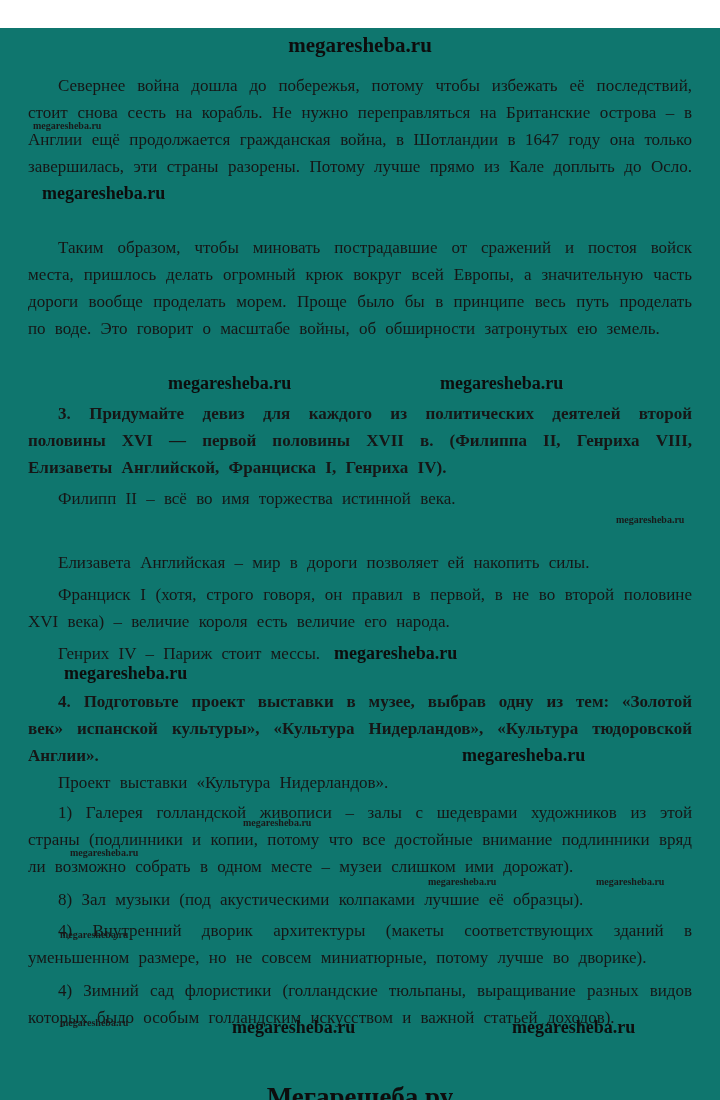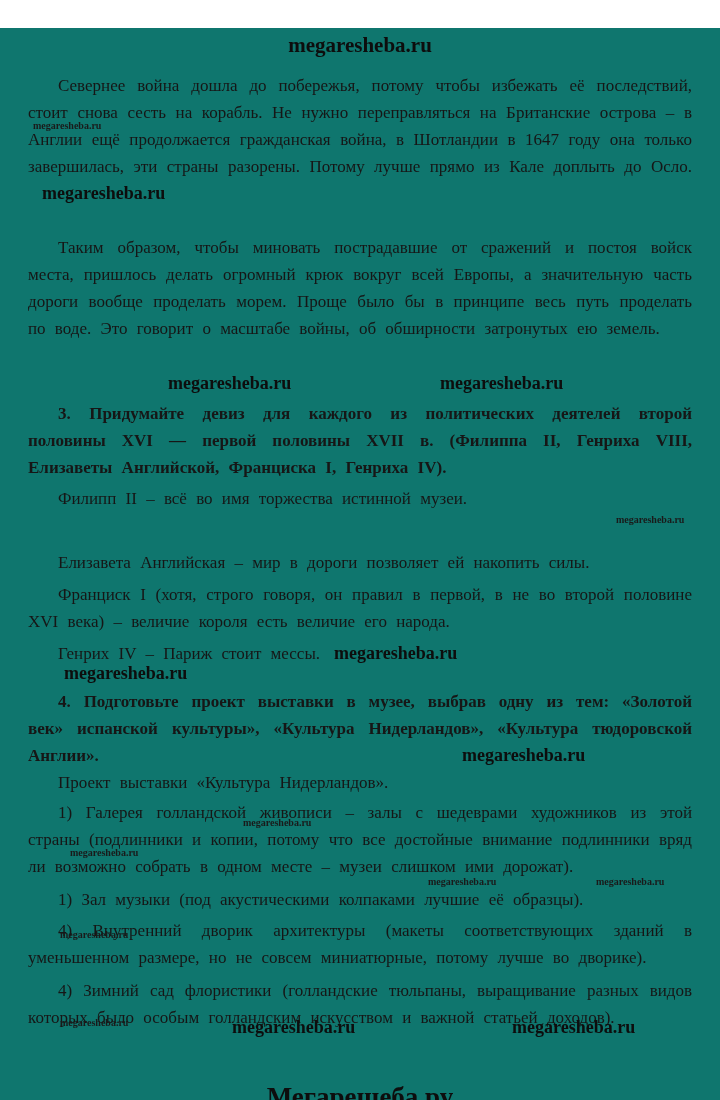--- a/index.html
+++ b/index.html
@@ -77,40 +77,40 @@
 
   <p class="block indent" style="top:44px"><span>Севернее война дошла до побережья, потому чтобы избежать её последствий, стоит снова сесть на корабль. Не нужно переправляться на Британские острова – в Англии ещё продолжается гражданская война, в Шотландии в 1647 году она только завершилась, эти страны разорены. Потому лучше прямо из Кале доплыть до Осло.</span><b class="wm-bold wm-inline">megaresheba.ru</b></p>
 
   <p class="block indent" style="top:206px"><span>Таким образом, чтобы миновать пострадавшие от сражений и постоя войск места, пришлось делать огромный крюк вокруг всей Европы, а значительную часть дороги вообще проделать морем. Проще было бы в принципе весь путь проделать по воде. Это говорит о масштабе войны, об обширности затронутых ею земель.</span></p>
 
   <b class="wm-bold wm-abs" style="left:168px; top:344px">megaresheba.ru</b>
   <b class="wm-bold wm-abs" style="left:440px; top:344px">megaresheba.ru</b>
 
   <p class="block indent bold" style="top:372px"><span>3. Придумайте девиз для каждого из политических деятелей второй половины XVI — первой половины XVII в. (Филиппа II, Генриха VIII, Елизаветы Английской, Франциска I, Генриха IV).</span></p>
 
-  <p class="block indent" style="top:457px"><span>Филипп II – всё во имя торжества истинной музеи.</span></p>
+  <p class="block indent" style="top:457px"><span>Филипп II – всё во имя торжества истинной века.</span></p>
 
 
   <p class="block indent" style="top:521px"><span>Елизавета Английская – мир в дороги позволяет ей накопить силы.</span></p>
 
   <p class="block indent" style="top:612px"><span>Генрих IV – Париж стоит мессы.</span><b class="wm-bold wm-inline">megaresheba.ru</b></p>
 
   <p class="block indent" style="top:553px"><span>Франциск I (хотя, строго говоря, он правил в первой, в не во второй половине XVI века) – величие короля есть величие его народа.</span></p>
 
   <b class="wm-bold wm-abs" style="left:64px; top:634px">megaresheba.ru</b>
 
   <p class="block indent bold" style="top:660px"><span>4. Подготовьте проект выставки в музее, выбрав одну из тем: «Золотой век» испанской культуры», «Культура Нидерландов», «Культура тюдоровской Англии».</span></p>
 
   <b class="wm-bold wm-abs" style="left:462px; top:716px">megaresheba.ru</b>
 
   <p class="block indent" style="top:741px"><span>Проект выставки «Культура Нидерландов».</span></p>
 
   <p class="block indent" style="top:771px"><span>1) Галерея голландской живописи – залы с шедеврами художников из этой страны (подлинники и копии, потому что все достойные внимание подлинники вряд ли возможно собрать в одном месте – музеи слишком ими дорожат).</span></p>
 
-  <p class="block indent" style="top:858px"><span>1) Зал музыки (под акустическими колпаками лучшие её образцы).</span></p>
+  <p class="block indent" style="top:858px"><span>8) Зал музыки (под акустическими колпаками лучшие её образцы).</span></p>
 
   <p class="block indent" style="top:889px"><span>4) Внутренний дворик архитектуры (макеты соответствующих зданий в уменьшенном размере, но не совсем миниатюрные, потому лучше во дворике).</span></p>
 
   <p class="block indent" style="top:949px"><span>4) Зимний сад флористики (голландские тюльпаны, выращивание разных видов которых было особым голландским искусством и важной статьей доходов).</span></p>
 
   <span class="wm-small" style="left:33px; top:92px">megaresheba.ru</span>
   <span class="wm-small" style="left:616px; top:486px">megaresheba.ru</span>
   <span class="wm-small" style="left:243px; top:789px">megaresheba.ru</span>
   <span class="wm-small" style="left:70px; top:819px">megaresheba.ru</span>
   <span class="wm-small" style="left:428px; top:848px">megaresheba.ru</span>

